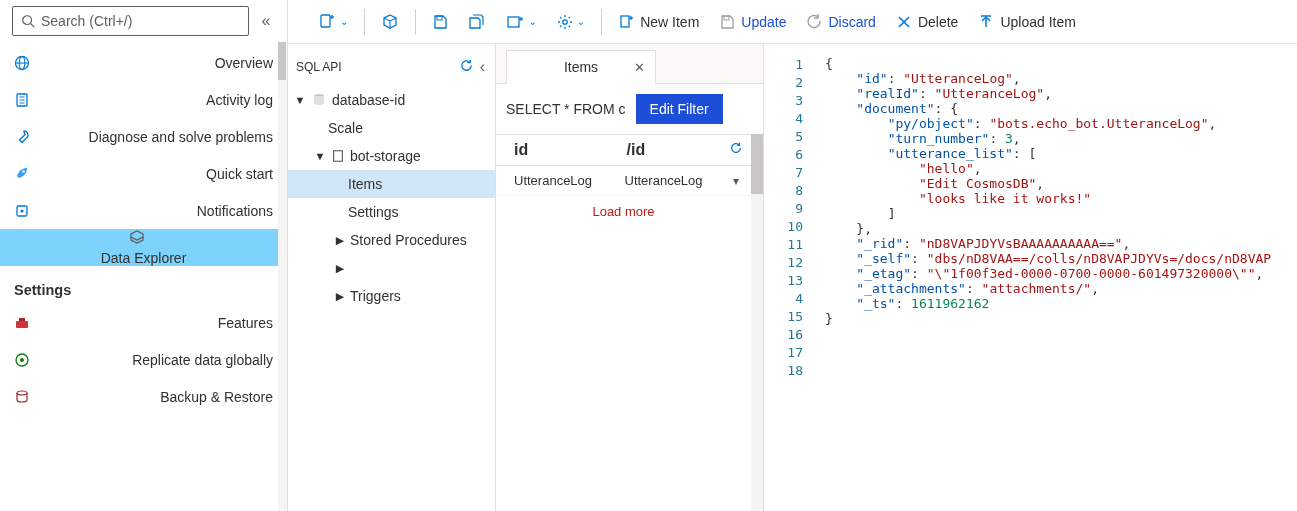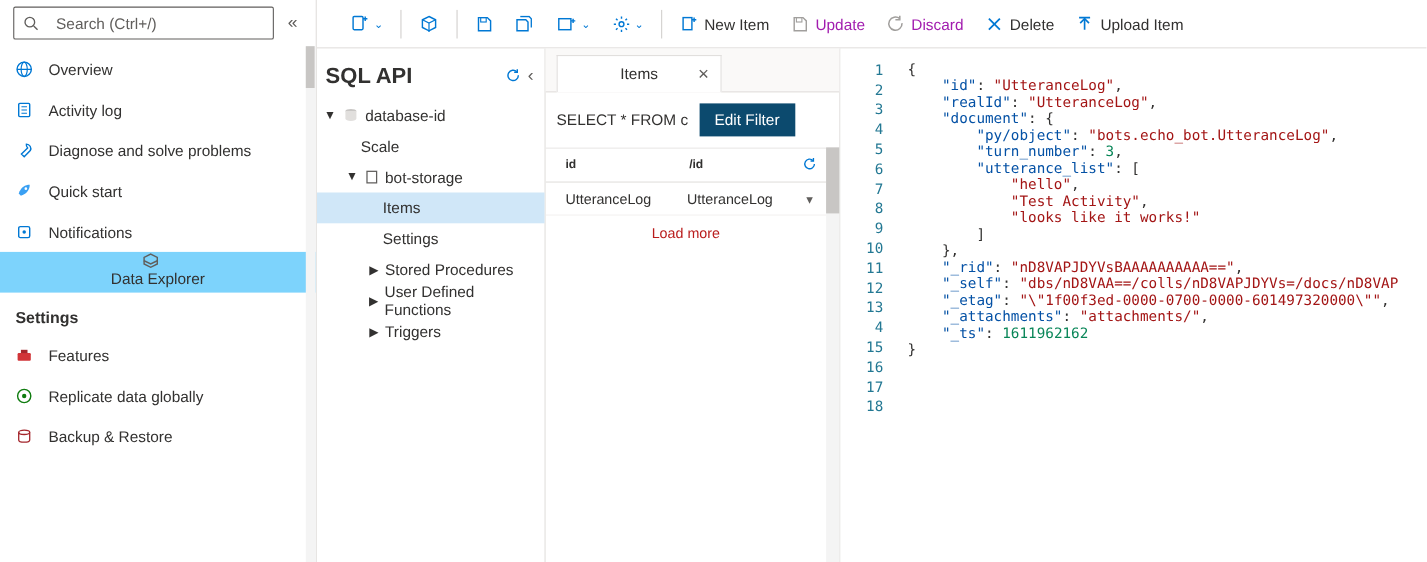--- a/index.html
+++ b/index.html
@@ -46,36 +46,37 @@
     flex: 1;
     height: 30px;
     border: 1px solid #605e5c;
     border-radius: 2px;
     display: flex;
     align-items: center;
     padding: 0 8px;
     color: #605e5c;
   }
   .search-box svg { flex-shrink: 0; }
-  .search-box span { margin-left: 16px; font-size: 14px; color:#605e5c;}
+  .search-box span { margin-left: 6px; font-size: 14px; color:#605e5c;}
   .collapse-btn {
     width: 28px;
     text-align: center;
     color: #605e5c;
     font-size: 16px;
     cursor: pointer;
     padding-left:6px;
   }
   .sidebar-list { padding-top: 4px; }
   .sidebar-item {
     display: flex;
     align-items: center;
     height: 37px;
     padding: 0 14px;
     cursor: pointer;
+    justify-content: space-between;
   }
   .sidebar-item.active { background: #7dd3fc; flex-direction: column; }
   .sidebar-item .icon {
     width: 22px;
     display: flex;
     align-items: center;
     justify-content: flex-start;
     margin-right: 8px;
   }
   .sidebar-item .lbl { font-size: 14px; }
@@ -100,21 +101,21 @@
   .tool-btn {
     display: flex;
     align-items: center;
     padding: 0 10px;
     height: 38px;
     cursor: pointer;
     color: #323130;
   }
   .tool-btn svg { flex-shrink:0; }
   .tool-btn .lbl { margin-left: 6px; font-size: 14px; }
-  .tool-btn.disabled { color: #a21caf; }
+  .tool-btn.disabled { color: #1d4ed8; }
   .tool-btn.disabled svg path, .tool-btn.disabled svg polyline, .tool-btn.disabled svg rect { stroke: #a19f9d !important; }
   .sep {
     width: 1px;
     height: 26px;
     background: #d2d0ce;
     margin: 0 6px;
   }
   .chev { font-size: 10px; color:#0078d4; margin-left:4px;}
   .content {
     flex:1;
@@ -125,21 +126,21 @@
   .tree-panel {
     width: 208px;
     border-right: 1px solid #e1dfdd;
     padding-top: 14px;
   }
   .tree-header {
     display:flex;
     align-items:center;
     padding: 0 8px 10px 8px;
   }
-  .tree-header .title { font-size: 20px; font-weight: 700; flex:1; }
+  .tree-header .title { font-size: 12px; font-weight: 400; flex:1; }
   .tree-header .refresh { color:#0078d4; cursor:pointer; padding:0 4px;}
   .tree-header .coll { color:#605e5c; cursor:pointer; padding:0 2px; font-size:16px;}
   .tree-line {
     display:flex;
     align-items:center;
     height:28px;
     font-size:14px;
     cursor:pointer;
     padding-right:4px;
   }
@@ -165,23 +166,23 @@
     font-size:14px;
     min-width:150px;
     justify-content:center;
     position:relative;
     margin-left:10px;
   }
   .tab .close{position:absolute; right:10px; color:#605e5c; font-size:13px; cursor:pointer;}
   .filter-row{display:flex;align-items:center;padding:10px 8px 10px 10px;gap:10px;}
   .filter-row .q{font-size:14px;color:#323130;}
   .filter-row .btn{
-    background:#0c4a6e;color:#fff;padding:7px 14px;font-size:14px;cursor:pointer;border:none;
-  }
-  .cols-row{display:flex;align-items:center;border-top:1px solid #e1dfdd;border-bottom:1px solid #e1dfdd;height:32px;font-weight:600;font-size:11px;}
+    background:#1d4ed8;color:#fff;padding:7px 14px;font-size:14px;cursor:pointer;border:none;
+  }
+  .cols-row{display:flex;align-items:center;border-top:1px solid #e1dfdd;border-bottom:1px solid #e1dfdd;height:32px;font-weight:600;font-size:16px;}
   .cols-row .col{flex:1;text-align:left;padding-left:18px;}
   .cols-row .refresh{width:30px;text-align:center;color:#0078d4;cursor:pointer;}
   .data-row{display:flex;align-items:center;height:30px;border-bottom:1px solid #f3f2f1;font-size:13px;}
   .data-row .col{flex:1;text-align:left;padding-left:18px;}
   .data-row .chev{width:30px;text-align:center;color:#605e5c;cursor:pointer;font-size:12px;}
   .load-more{text-align:center;padding:8px;color:#b91c1c;cursor:pointer;font-size:13px;}
   .items-scroll{width:12px;background:#f4f4f4;position:relative;}
   .items-scroll .thumb{position:absolute;top:0;height:60px;width:100%;background:#c8c6c4;}
   
   .items-body-wrap{flex:1;display:flex;}
@@ -431,21 +432,20 @@
         </div>
       <div class="tree-line" style="padding-left:60px">
           <span>Settings</span>
         </div>
       <div class="tree-line" style="padding-left:46px">
           <span class="tree-exp">▶</span>
           <span style="margin-left:4px">Stored Procedures</span>
         </div>
       <div class="tree-line" style="padding-left:46px">
           <span class="tree-exp">▶</span>
-          <span style="margin-left:4px">User Defined Functions</span>
         </div>
       <div class="tree-line" style="padding-left:46px">
           <span class="tree-exp">▶</span>
           <span style="margin-left:4px">Triggers</span>
         </div>
     </div>
 
     <div class="items-panel">
       <div class="tab-bar">
         <div class="tab">
@@ -504,21 +504,21 @@
           <div>18</div>
       </div>
       <div class="code"><span class="tok-brace">{</span>
     <span class="tok-key">"id"</span>: <span class="tok-str">"<span>UtteranceLog</span>"</span>,
     <span class="tok-key">"realId"</span>: <span class="tok-str">"<span>UtteranceLog</span>"</span>,
     <span class="tok-key">"document"</span>: <span class="tok-brace">{</span>
         <span class="tok-key">"py/object"</span>: <span class="tok-str">"<span>bots.echo_bot.UtteranceLog</span>"</span>,
         <span class="tok-key">"turn_number"</span>: <span class="tok-num">3</span>,
         <span class="tok-key">"utterance_list"</span>: <span class="tok-brace">[</span>
             <span class="tok-str">"<span>hello</span>"</span>,
-            <span class="tok-str">"<span>Test Activity</span>"</span>,
+            <span class="tok-str">"<span>Edit CosmosDB</span>"</span>,
             <span class="tok-str">"<span>looks like it works!</span>"</span>
         <span class="tok-brace">]</span>
     <span class="tok-brace">}</span>,
     <span class="tok-key">"_rid"</span>: <span class="tok-str">"<span>nD8VAPJDYVsBAAAAAAAAAA==</span>"</span>,
     <span class="tok-key">"_self"</span>: <span class="tok-str">"<span>dbs/nD8VAA==/colls/nD8VAPJDYVs=/docs/nD8VAP</span></span>
     <span class="tok-key">"_etag"</span>: <span class="tok-str">"<span>\"1f00f3ed-0000-0700-0000-601497320000\"</span>"</span>,
     <span class="tok-key">"_attachments"</span>: <span class="tok-str">"<span>attachments/</span>"</span>,
     <span class="tok-key">"_ts"</span>: <span class="tok-num">1611962162</span>
 <span class="tok-brace">}</span></div>
     </div>

